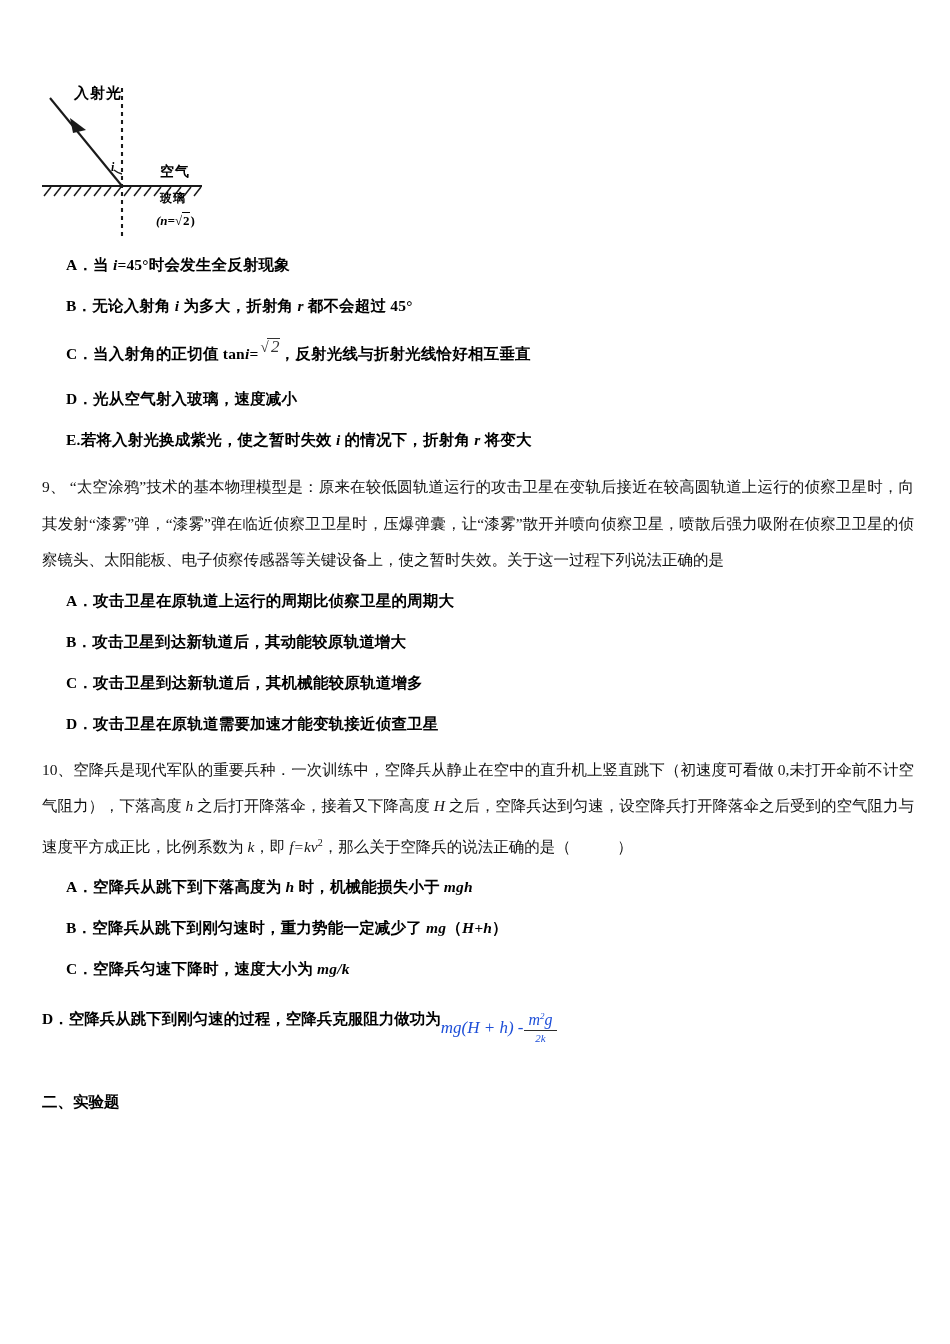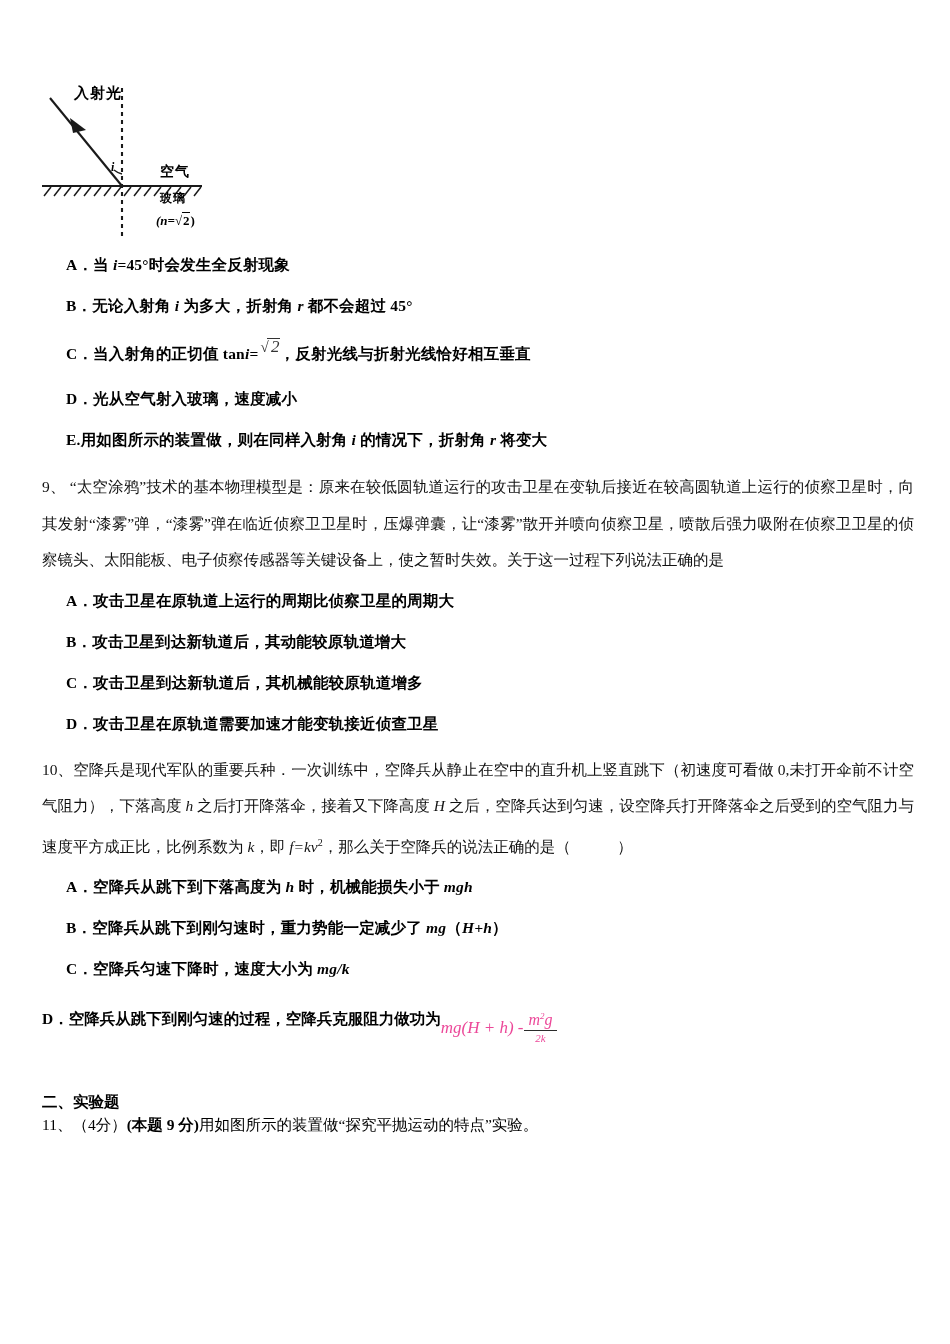--- a/index.html
+++ b/index.html
@@ -120,21 +120,21 @@
   .q11 .b { font-weight: bold; }
 
   
   .frac-expr {
     display: inline-block;
     vertical-align: -9px;
     font-family: "Liberation Serif", serif;
     font-style: italic;
     font-weight: normal;
     font-size: 17px;
-    color: #ec4899;
+    color: #1d4ed8;
     white-space: nowrap;
   }
   .frac {
     display: inline-block;
     vertical-align: middle;
     text-align: center;
     position: relative;
     top: -1px;
     margin: 0 1px;
   }
@@ -235,21 +235,21 @@
 
       <div class="opt" style="margin-bottom:24px;">
         <span class="lab">C．</span><span class="txt">当入射角的正切值 tan</span><span class="ital">i</span><span class="txt">=</span><span class="radical"><span style="font-size:15px;">√</span><span class="rtop"></span><span style="padding-left:2px;">2</span></span><span class="txt">，反射光线与折射光线恰好相互垂直</span>
       </div>
 
       <div class="opt">
         <span class="lab">D．</span><span class="txt">光从空气射入玻璃，速度减小</span>
       </div>
 
       <div class="opt" style="margin-bottom:18px;">
-        <span class="lab">E.</span><span class="txt">用如图所示的装置做，则在同样入射角 </span><span class="ital">i</span><span class="txt"> 的情况下，折射角 </span><span class="ital">r</span><span class="txt"> 将变大</span>
+        <span class="lab">E.</span><span class="txt">若将入射光换成紫光，使之暂时失效 </span><span class="ital">i</span><span class="txt"> 的情况下，折射角 </span><span class="ital">r</span><span class="txt"> 将变大</span>
       </div>
     </div>
 
     <div class="stem" style="margin-top:0px;">
       <span class="qnum">9、</span><span> “太空涂鸦”技术的基本物理模型是：原来在较低圆轨道运行的攻击卫星在变轨后接近在较高圆轨道上运行的侦察卫星时，向其发射“漆雾”弹，“漆雾”弹在临近侦察卫卫星时，压爆弹囊，让“漆雾”散开并喷向侦察卫星，喷散后强力吸附在侦察卫卫星的侦察镜头、太阳能板、电子侦察传感器等关键设备上，使之暂时失效。关于这一过程下列说法正确的是</span>
     </div>
 
     <div class="optlist" style="margin-top:12px;">
       <div class="opt">
         <span class="lab">A．</span><span class="txt">攻击卫星在原轨道上运行的周期比侦察卫星的周期大</span>
@@ -284,19 +284,16 @@
         <span class="lab">D．</span><span class="txt">空降兵从跳下到刚匀速的过程，空降兵克服阻力做功为</span><span class="frac-expr"><span>mg(H + h) -</span><span class="frac">
             <span class="num"><span>m</span><sup class="sm">2</sup><span>g</span></span>
             <span class="bar"></span>
             <span class="den">2k</span>
           </span></span>
       </div>
     </div>
 
     <div style="margin-top:46px;">
       <div class="sec-head">二、实验题</div>
-      <div class="q11">
-        <span>11、（4分）</span><span class="b">(本题 9 分)</span><span>用如图所示的装置做“探究平抛运动的特点”实验。</span>
-      </div>
     </div>
 
   </div>
 </div>
 
 </body></html>

